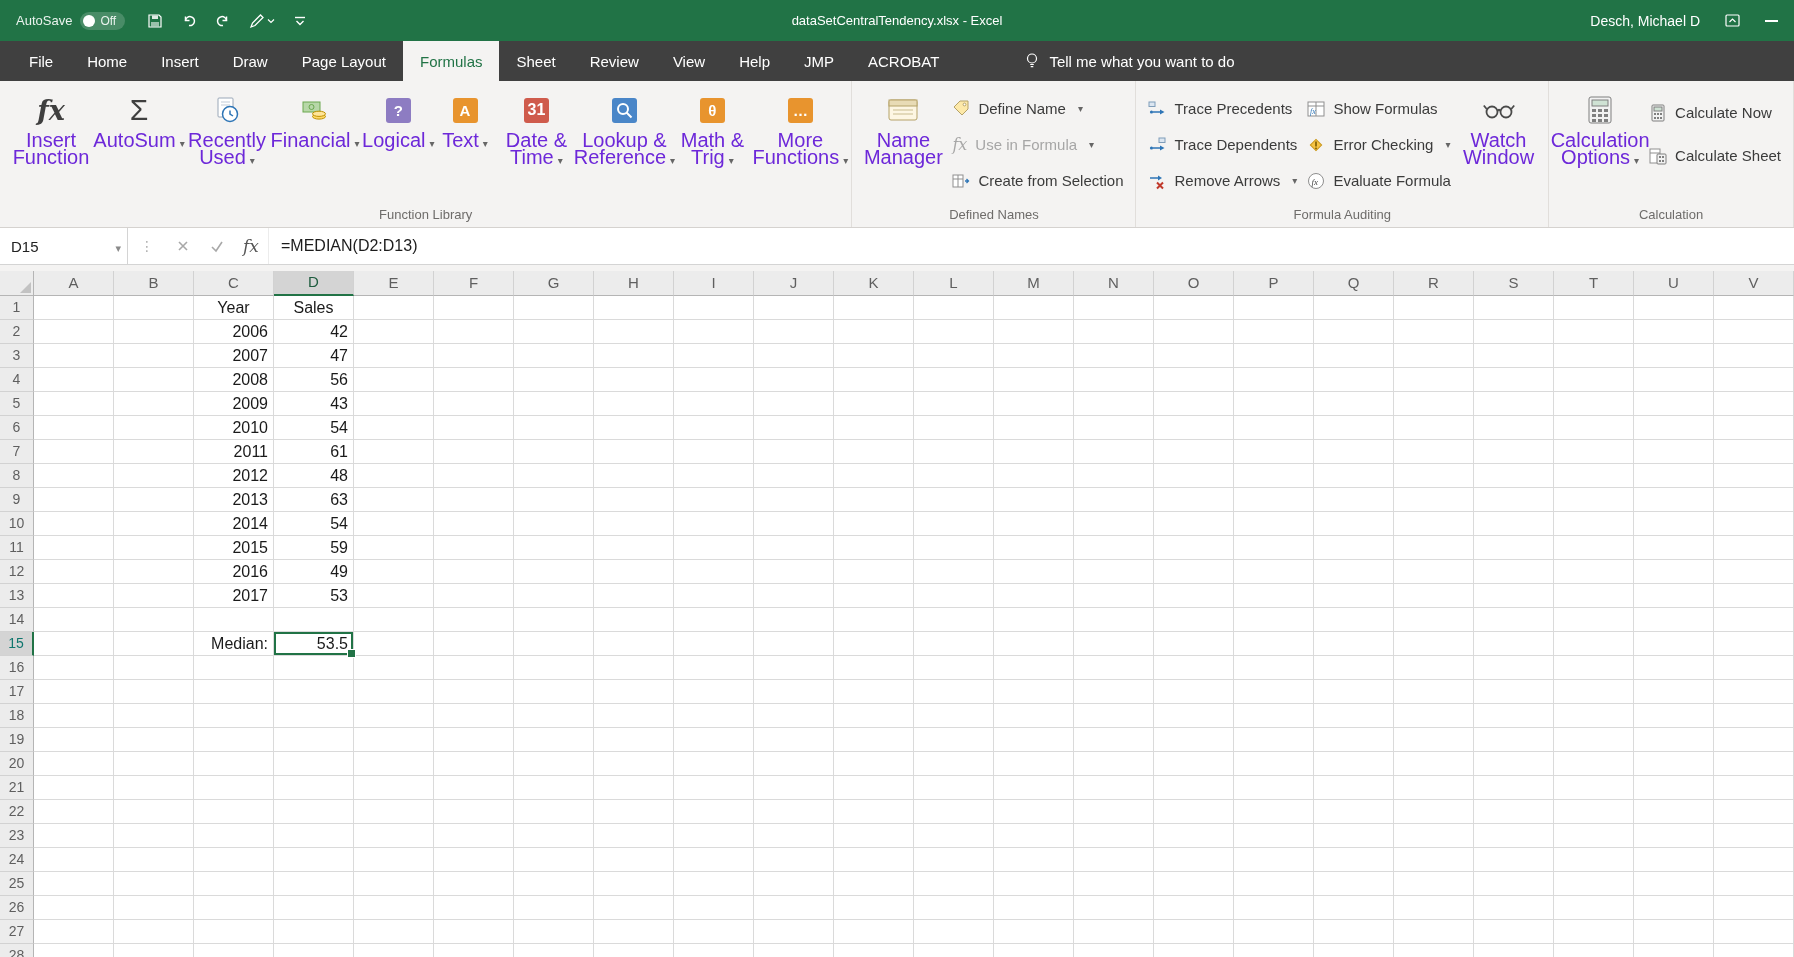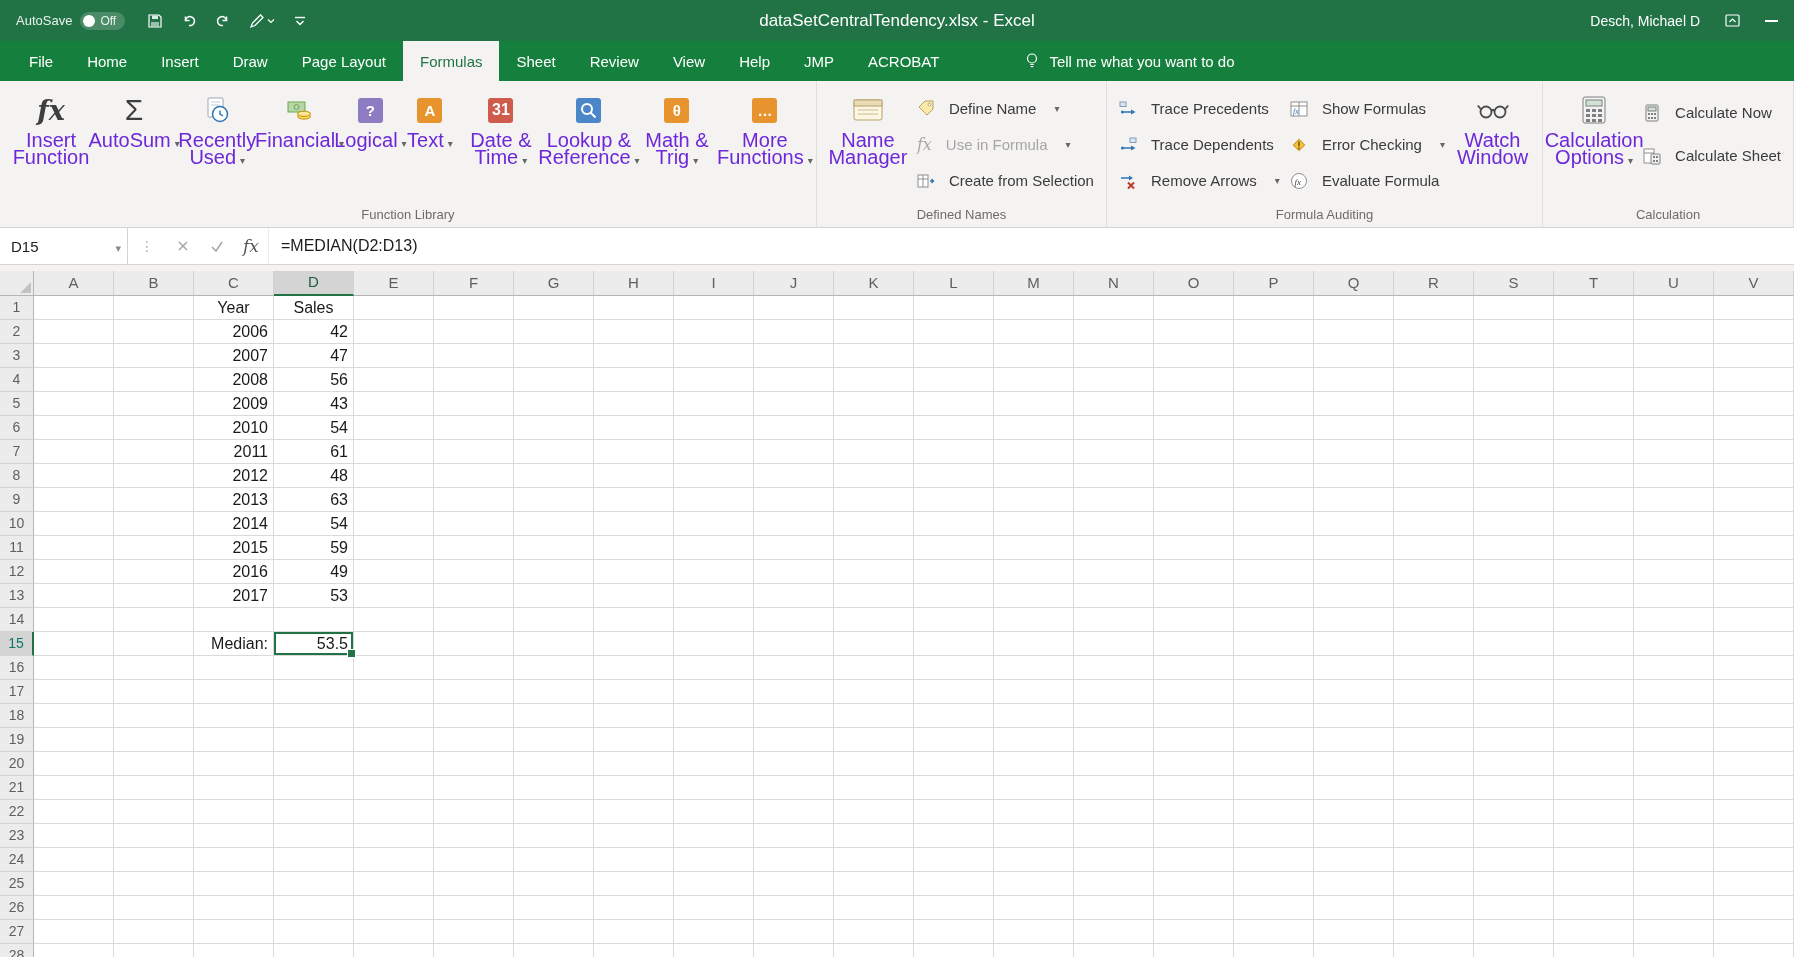--- a/index.html
+++ b/index.html
@@ -7,47 +7,47 @@
   body { font-family:"Liberation Sans","DejaVu Sans",sans-serif; background:#fff; }
   .page { width:1794px; height:957px; display:flex; flex-direction:column; overflow:hidden; }
 
   
   .titlebar { height:41px; background:#217346; color:#fff; display:flex; align-items:center; padding:0 16px; position:relative; flex:0 0 auto; }
   .autosave { display:flex; align-items:center; gap:8px; font-size:13px; color:#eaf3ee; z-index:1; }
   .as-pill { display:flex; align-items:center; gap:5px; background:rgba(255,255,255,.18); border-radius:10px; padding:2px 9px 2px 3px; font-size:12px; }
   .as-dot { width:12px; height:12px; border-radius:50%; background:#fff; display:inline-block; }
   .qat { display:flex; align-items:center; gap:18px; margin-left:22px; z-index:1; }
   .qat-btn { display:flex; align-items:center; gap:2px; cursor:default; }
-  .wintitle { position:absolute; left:0; right:0; text-align:center; font-size:17px; color:#fff; pointer-events:none; }
+  .wintitle { position:absolute; left:0; right:0; text-align:center; font-size:13px; color:#fff; pointer-events:none; }
   .tb-right { margin-left:auto; display:flex; align-items:center; gap:24px; z-index:1; }
   .username { font-size:14px; color:#fff; }
   .minus { width:13px; height:2px; background:#fff; display:block; }
 
   
-  .tabsrow { height:40px; background:#15803d; display:flex; align-items:stretch; padding-left:12px; flex:0 0 auto; }
+  .tabsrow { height:40px; background:#404040; display:flex; align-items:stretch; padding-left:12px; flex:0 0 auto; }
   .tab { color:#fff; font-size:15px; padding:0 17px; display:flex; align-items:center; cursor:default; }
   .tab.active { background:#f4f3f2; color:#217346; }
   .tellme { display:flex; align-items:center; gap:9px; color:#fff; font-size:15px; margin-left:56px; padding:0 12px; }
 
   
   .ribbon { height:147px; background:#f4f3f2; border-bottom:1px solid #d5d2cf; display:flex; align-items:stretch; flex:0 0 auto; }
   .rgroup { display:flex; flex-direction:column; border-right:1px solid #e1dedb; padding:0 5px; }
   .gcontent { flex:1; display:flex; align-items:stretch; padding:4px 2px 0; }
   .glabel { height:22px; line-height:20px; text-align:center; font-size:13px; color:#6e6c6a; }
   .bigbtn { display:flex; flex-direction:column; align-items:center; justify-content:flex-start; padding:6px 7px 2px; min-width:54px; max-width:88px; text-align:center; cursor:default; }
   .bicon { height:38px; display:flex; align-items:center; justify-content:center; margin-bottom:3px; }
   .lbl { font-size:20px; line-height:17px; color:#6d28d9; }
   .caret::after { content:"▾"; font-size:10px; color:#666; margin-left:4px; }
   .fx-glyph { font-family:"DejaVu Serif","Liberation Serif",serif; font-style:italic; font-weight:bold; font-size:27px; color:#3f3f3f; }
   .sigma { font-size:30px; color:#3f3f3f; }
   .icon-box { width:25px; height:25px; border-radius:3px; color:#fff; display:flex; align-items:center; justify-content:center; font-weight:bold; font-size:15px; }
   .ib-purple { background:#8d7cc2; } .ib-orange { background:#e8942e; } .ib-red { background:#cf5b4c; font-size:16px; }
   .vcol { display:flex; flex-direction:column; align-items:flex-start; padding-top:11px; gap:11px; }
   .vcol.wide-gap { gap:18px; padding-top:15px; }
-  .smallbtn { display:flex; align-items:center; gap:14px; font-size:15px; color:#3b3b3b; height:25px; padding:0 5px; white-space:nowrap; cursor:default; }
+  .smallbtn { display:flex; align-items:center; gap:8px; font-size:15px; color:#3b3b3b; height:25px; padding:0 5px; white-space:nowrap; cursor:default; }
   .smallbtn.disabled { color:#a6a6a6; }
   .smallbtn.disabled svg, .smallbtn.disabled .fx-small { opacity:.55; }
   .fx-small { font-family:"DejaVu Serif","Liberation Serif",serif; font-style:italic; font-size:16px; color:#6a6a6a; }
 
   
   .fbar { height:37px; background:#fff; border-bottom:1px solid #d4d4d4; display:flex; align-items:center; flex:0 0 auto; }
   .namebox { width:128px; height:100%; border-right:1px solid #d4d4d4; display:flex; align-items:center; justify-content:space-between; padding:0 6px 0 11px; font-size:15px; color:#222; }
   .nb-caret::after { content:"▾"; font-size:11px; color:#8a8a8a; }
   .fb-dots { color:#b0b0b0; margin:0 12px; font-size:14px; }
   .fb-btn { width:34px; display:flex; align-items:center; justify-content:center; height:100%; }

